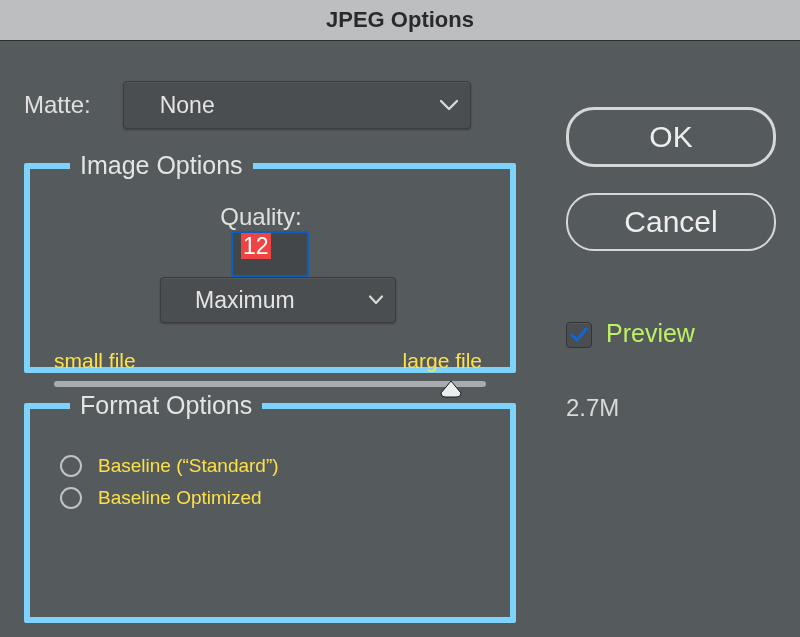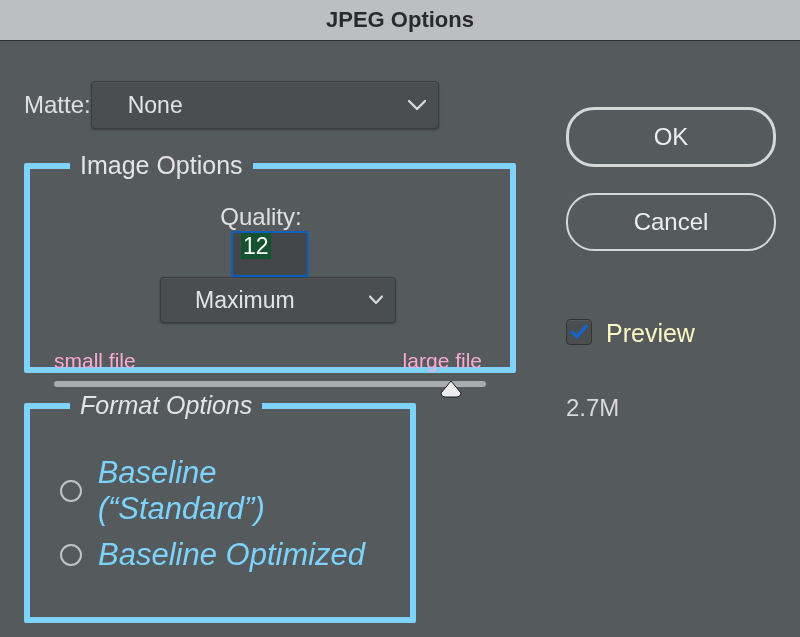--- a/index.html
+++ b/index.html
@@ -1,42 +1,42 @@
 <!DOCTYPE html>
 <html><head>
 <meta charset="utf-8">
 <style>
   html,body{margin:0;padding:0;width:800px;height:637px;background:#555a5d;font-family:-apple-system,"Helvetica Neue",Arial,sans-serif;color:#e8e8e8;overflow:hidden;}
   .titlebar{height:40px;background:#bdbec0;color:#2a2a2a;display:flex;align-items:center;justify-content:center;font-size:22px;font-weight:700;border-bottom:1px solid #2e2f31;}
   .body{position:relative;padding:24px 0 0 24px;height:597px;box-sizing:border-box;}
   .row{display:flex;align-items:center;}
-  .label{font-size:24px;color:#e0e0e0;margin-right:0;}
+  .label{font-size:24px;color:#e0e0e0;margin-right:32px;}
   .select{position:relative;height:46px;background:#4a4e50;border:1px solid #3a3c3e;border-radius:4px;box-shadow:inset 0 1px 0 rgba(255,255,255,0.05),0 1px 2px rgba(0,0,0,0.3);display:flex;align-items:center;padding:0 40px 0 16px;font-size:23px;color:#e4e4e4;cursor:default;}
   .select .chev{position:absolute;right:12px;top:50%;transform:translateY(-50%);}
   .chev svg{display:block;}
   .matte-select{width:270px;padding-left:36px;}
   .fieldset{position:relative;border:6px solid #7dd3fc;border-radius:2px;margin-top:34px;padding:28px 24px 30px 24px;width:492px;box-sizing:border-box;}
   .legend{position:absolute;top:-18px;left:40px;background:#555a5d;padding:0 10px;font-size:25px;color:#e4e4e4;}
   .quality-input{width:58px;height:42px;background:#43474a;border:2px solid #0a5fbf;border-radius:3px;font-size:23px;color:#fff;text-align:left;padding:0 8px;box-sizing:content-box;}
-  .quality-input span{background:#14532d;color:#fff;padding:0 2px;}
+  .quality-input span{background:#ef4444;color:#fff;padding:0 2px;}
   .quality-select{width:160px;margin-left:16px;height:44px;padding-left:34px;}
   .slider-wrap{margin-top:26px;}
-  .slider-labels{display:flex;justify-content:space-between;font-size:21px;color:#f9a8d4;padding:0 4px 8px 0;}
+  .slider-labels{display:flex;justify-content:space-between;font-size:21px;color:#fde047;padding:0 4px 8px 0;}
   .slider-track{position:relative;height:6px;background:#a9acae;border-radius:3px;margin:0 0 0 0;}
   .slider-thumb{position:absolute;top:-2px;width:24px;height:18px;}
   .slider-thumb svg{display:block;}
-  .format-fieldset{height:220px;width:392px;font-style:italic;}
-  .radio-row{display:flex;align-items:center;margin:10px 0 0 6px;font-size:31px;color:#7dd3fc;}
+  .format-fieldset{height:220px;width:492px;}
+  .radio-row{display:flex;align-items:center;margin:10px 0 0 6px;font-size:19px;color:#fde047;}
   .radio{width:22px;height:22px;border:2px solid #c0c2c3;border-radius:50%;margin-right:16px;display:flex;align-items:center;justify-content:center;box-sizing:border-box;}
   .radio.sel::after{content:"";width:10px;height:10px;border-radius:50%;background:#dcdddd;}
   
   .rcol{position:absolute;right:24px;top:66px;width:210px;display:flex;flex-direction:column;align-items:stretch;}
-  .btn{height:54px;border:2px solid #d6d8d8;border-radius:28px;background:transparent;color:#eee;font-size:24px;display:flex;align-items:center;justify-content:center;margin-bottom:26px;cursor:default;}
+  .btn{height:54px;border:2px solid #d6d8d8;border-radius:28px;background:transparent;color:#eee;font-size:30px;display:flex;align-items:center;justify-content:center;margin-bottom:26px;cursor:default;}
   .btn.ok{border-width:3px;}
-  .checkrow{display:flex;align-items:flex-start;margin-top:42px;font-size:25px;color:#fef9c3;}
+  .checkrow{display:flex;align-items:flex-end;margin-top:42px;font-size:25px;color:#bef264;}
   .checkbox{width:24px;height:24px;background:#4a4e50;border:1px solid #333;border-radius:4px;margin-right:14px;display:flex;align-items:center;justify-content:center;box-shadow:inset 0 1px 0 rgba(255,255,255,0.08);}
   .checkbox svg{display:block;}
   .filesize{margin-top:46px;font-size:24px;color:#d9d9d9;}
 </style>
 </head>
 <body>
 
 <div class="titlebar">
   <span>JPEG Options</span>
 </div>

